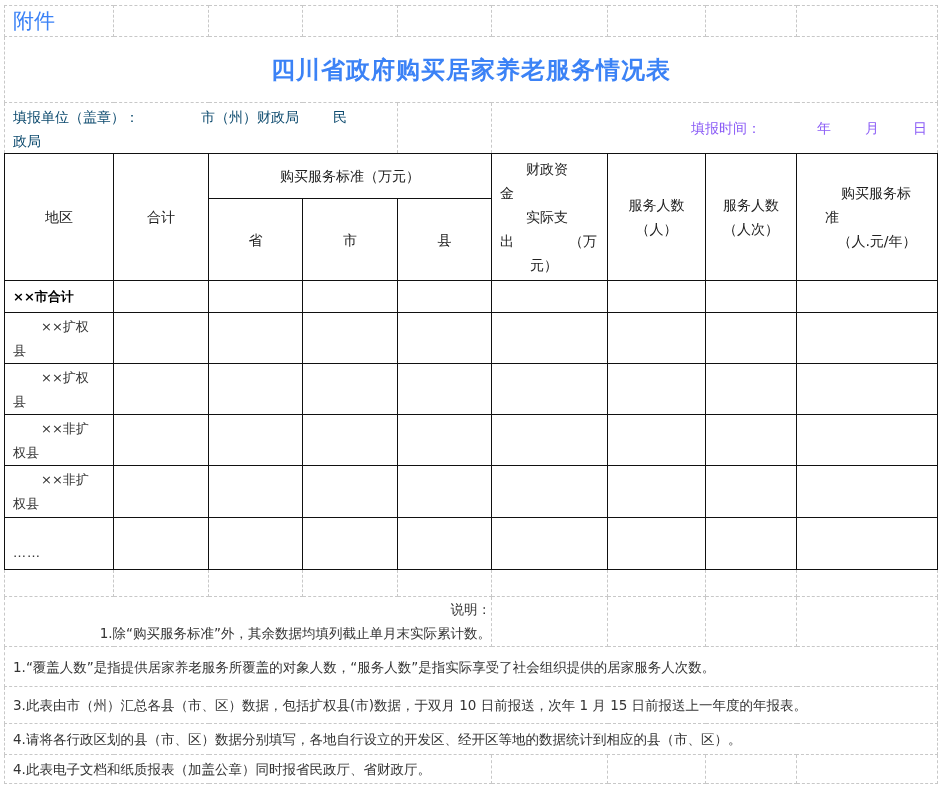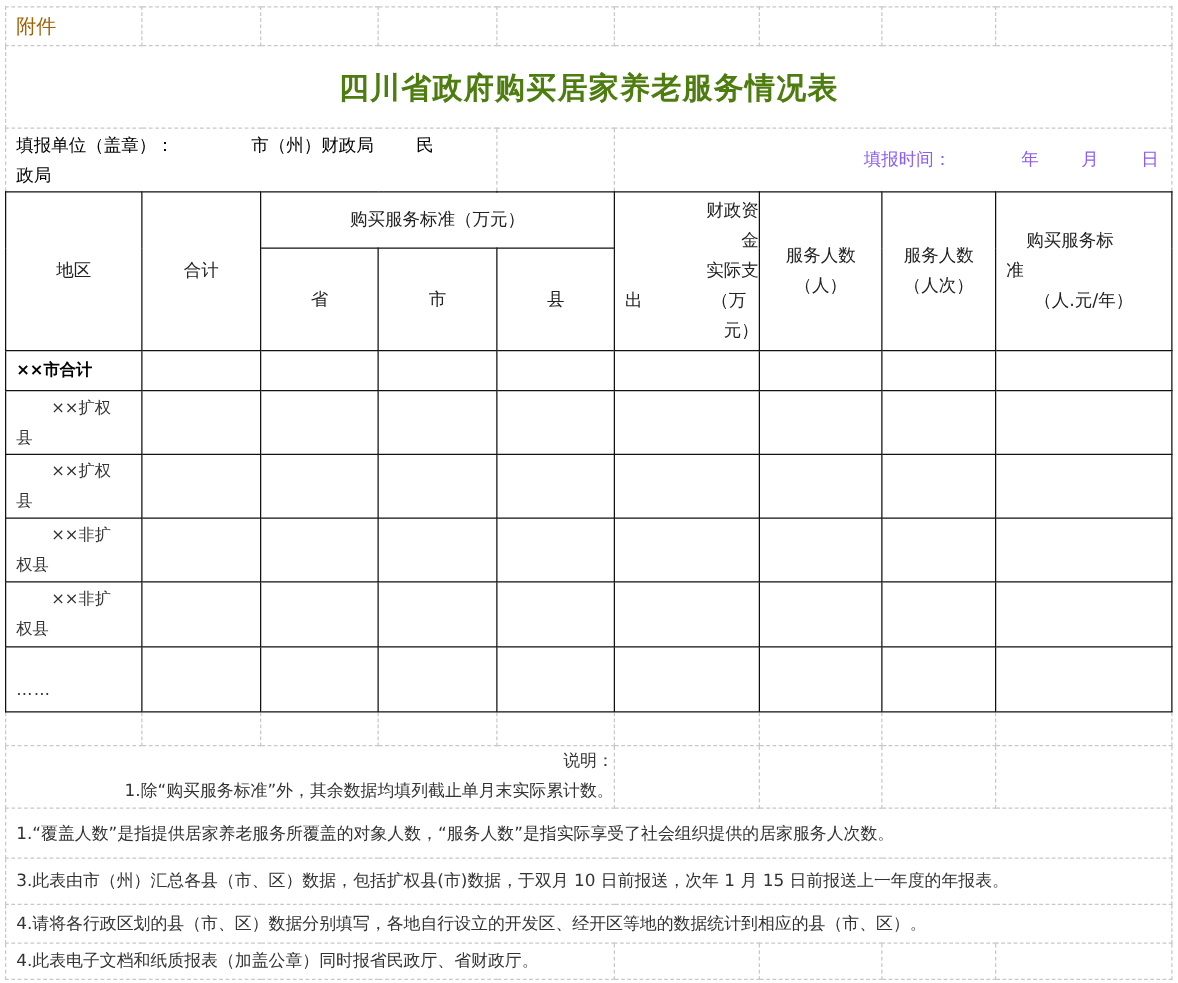--- a/index.html
+++ b/index.html
@@ -4,23 +4,23 @@
 <style>
   html, body { margin: 0; padding: 0; background: #ffffff; }
   body { width: 942px; height: 786px; position: relative; overflow: hidden;
          font-family: "DejaVu Sans", "Liberation Sans", sans-serif; color: #222; }
   .sheet { position: absolute; left: 4px; top: 5px; width: 933px; height: 778px; }
   table { border-collapse: collapse; table-layout: fixed; width: 933px; position: absolute; left: 0; top: 0; }
   td { padding: 0; overflow: hidden; font-size: 14px; line-height: 24px; vertical-align: middle; }
   .g { border: 1px dashed #c8c8c8; }
   .b { border: 1px solid #111; }
   .t-title { text-align: center; font-family: "DejaVu Serif", "Liberation Serif", serif;
-             font-weight: bold; font-size: 24px; color: #4d7c0f; letter-spacing: 1px; }
-  .t-attach { font-size: 16px; color: #a16207; padding-left: 8px; }
-  .t-unit { font-size: 14px; color: #000000; padding-left: 8px; vertical-align: top; padding-top: 2px; }
+             font-weight: bold; font-size: 24px; color: #3b82f6; letter-spacing: 1px; }
+  .t-attach { font-size: 21px; color: #3b82f6; padding-left: 8px; }
+  .t-unit { font-size: 14px; color: #0c4a6e; padding-left: 8px; vertical-align: top; padding-top: 2px; }
   .t-time { font-size: 14px; color: #8b5cf6; text-align: right; padding-right: 10px; }
   .hdr { text-align: center; font-size: 14px; color: #222; }
   .hdr-sm { font-size: 14px; color: #222; line-height: 24px; }
   .rowlbl { font-size: 13px; color: #333; padding-left: 8px; line-height: 24px; vertical-align: top; padding-top: 2px; }
   .rowlbl.bold { font-weight: bold; vertical-align: middle; padding-top: 0; color: #000000; }
   .ind { display: inline-block; width: 28px; }
   .note { font-size: 13.5px; color: #333; padding-left: 8px; white-space: nowrap; }
   .note2 { vertical-align: top; text-align: right; }
   .dots { vertical-align: bottom; padding-bottom: 4px; letter-spacing: 1px; }
 </style>
@@ -61,39 +61,39 @@
   <tr style="height:50px">
     <td class="g t-unit" colspan="4"><span>填报单位（盖章）：</span><span style="display:inline-block;width:62px"></span><span>市（州）财政局</span><span style="display:inline-block;width:34px"></span><span>民</span><br><span>政局</span></td>
     <td class="g"></td>
     <td class="g t-time" colspan="4"><span>填报时间：</span><span style="display:inline-block;width:56px"></span><span>年</span><span style="display:inline-block;width:34px"></span><span>月</span><span style="display:inline-block;width:34px"></span><span>日</span></td>
   </tr>
 
   <tr style="height:45px">
     <td class="b hdr" rowspan="2">地区</td>
     <td class="b hdr" rowspan="2">合计</td>
     <td class="b hdr" colspan="3">购买服务标准（万元）</td>
-    <td class="b hdr-sm" rowspan="2" style="padding-left:8px;text-align:right;">
+    <td class="b hdr-sm" rowspan="2" style="padding-left:8px;">
       <div style="padding-left:26px">财政资</div>
       <div>金</div>
       <div style="padding-left:26px">实际支</div>
       <div style="display:flex;justify-content:space-between;padding-right:10px">
               <span>出</span>
               <span>（万</span>
             </div>
       <div style="padding-left:30px">元）</div>
     </td>
     <td class="b hdr" rowspan="2">
       <div>服务人数</div>
       <div>（人）</div>
     </td>
     <td class="b hdr" rowspan="2">
       <div>服务人数</div>
       <div>（人次）</div>
     </td>
-    <td class="b hdr-sm" rowspan="2" style="padding-left:8px;">
+    <td class="b hdr-sm" rowspan="2" style="padding-left:28px;">
       <div style="padding-left:16px">购买服务标</div>
       <div>准</div>
       <div style="text-align:center;padding-right:8px">（人.元/年）</div>
     </td>
   </tr>
 
   <tr style="height:82px">
     <td class="b hdr">省</td>
     <td class="b hdr">市</td>
     <td class="b hdr">县</td>

